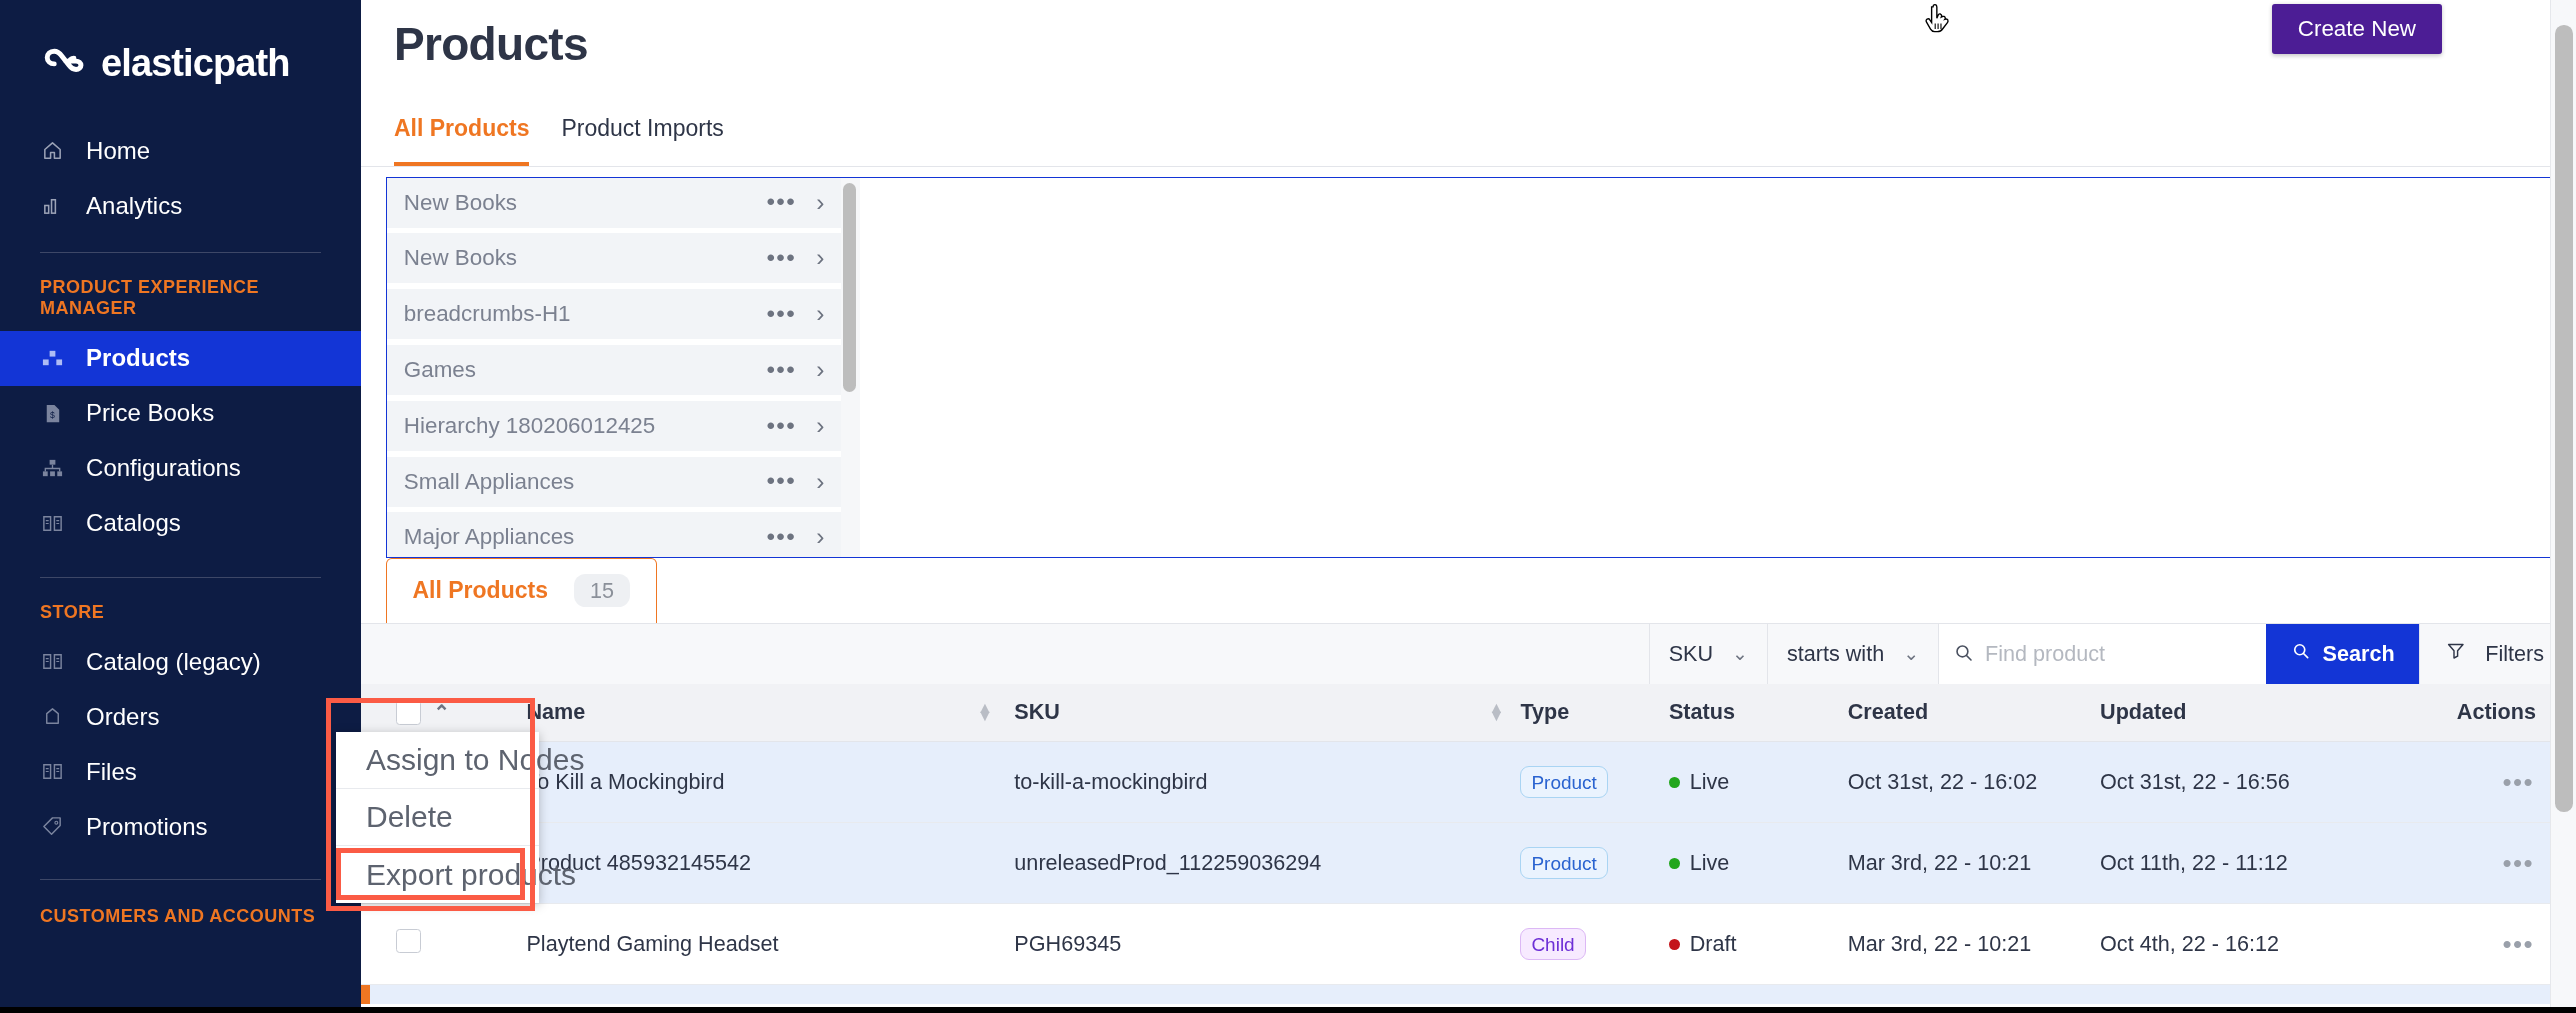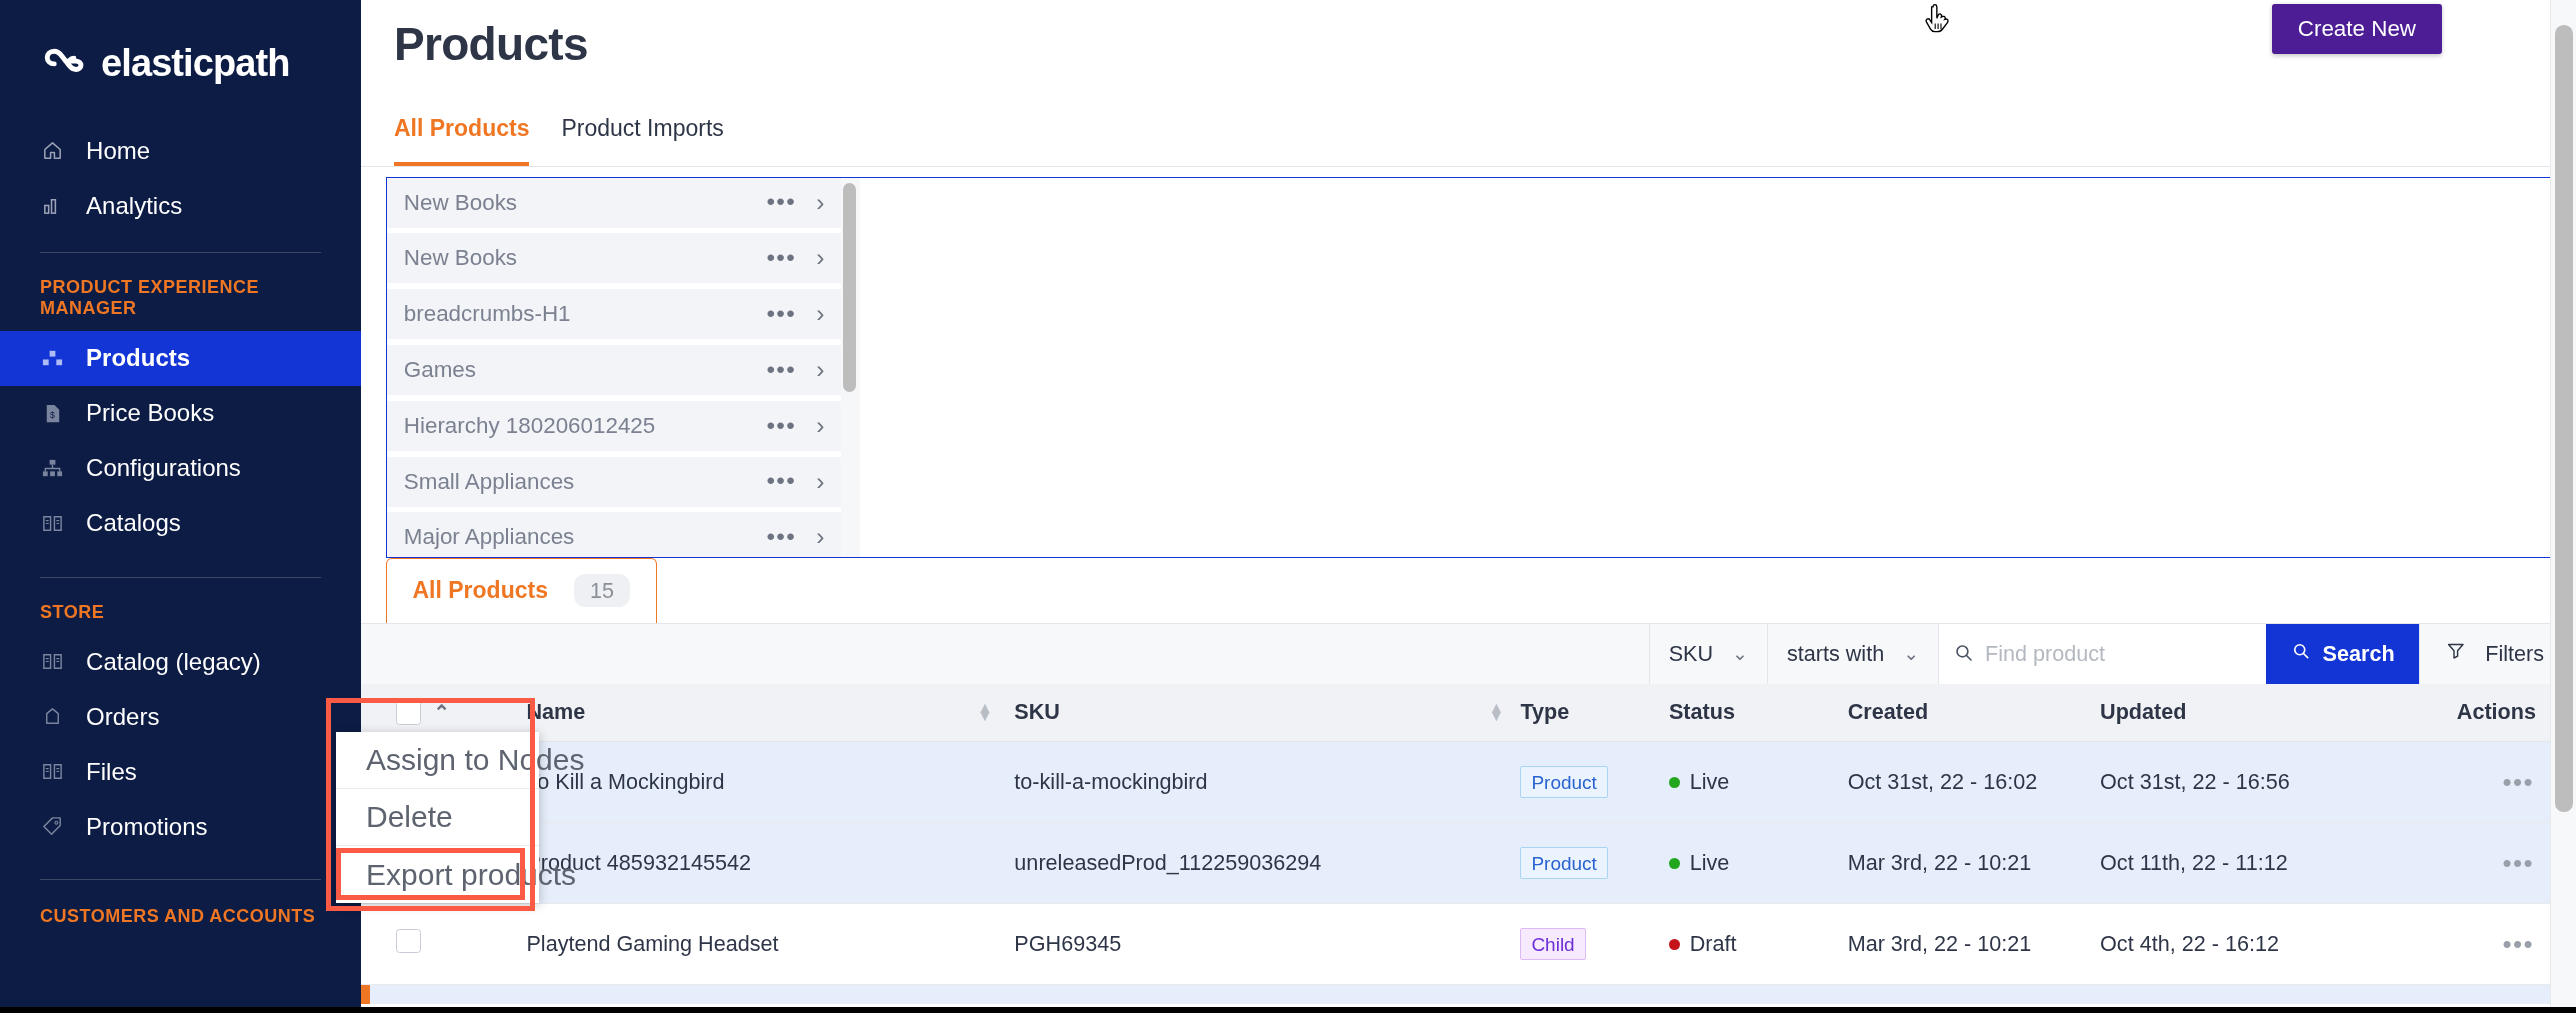--- a/index.html
+++ b/index.html
@@ -208,21 +208,21 @@
   .cb {
     width: 24.5px; height: 24.5px; border: 1.4px solid #c8ccd4;
     border-radius: 3.6px; background: #fff; display: inline-block;
     cursor: pointer;
   }
   .sortarr { display: inline-flex; flex-direction: column; gap: 2.9px; color: #b9bdc5; line-height: .5; font-size: 16px; }
   .chev-up { color: #6d7380; font-size: 19.5px; }
 
   .badge {
     display: inline-block; font-size: 19px;
-    padding: 5.8px 10px; border-radius: 2px; line-height: 1;
+    padding: 5.8px 10px; border-radius: 9px; line-height: 1;
   }
   .badge.product { color: #2a63d0; background: #eaf3fe; border: 0.7px solid #a9d4f3; }
   .badge.child { color: #6d2fd6; background: #f7eaff; border: 0.7px solid #dcb8f5; }
 
   .status { display: flex; align-items: center; gap: 10px; }
   .dot { width: 10.8px; height: 10.8px; border-radius: 50%; display: inline-block; }
   .dot.live { background: #22a61d; }
   .dot.draft { background: #c4141a; }
 
   .rowdots { color: #9aa0aa; font-size: 26px; letter-spacing: 1.4px; line-height: .5; cursor: pointer; }

